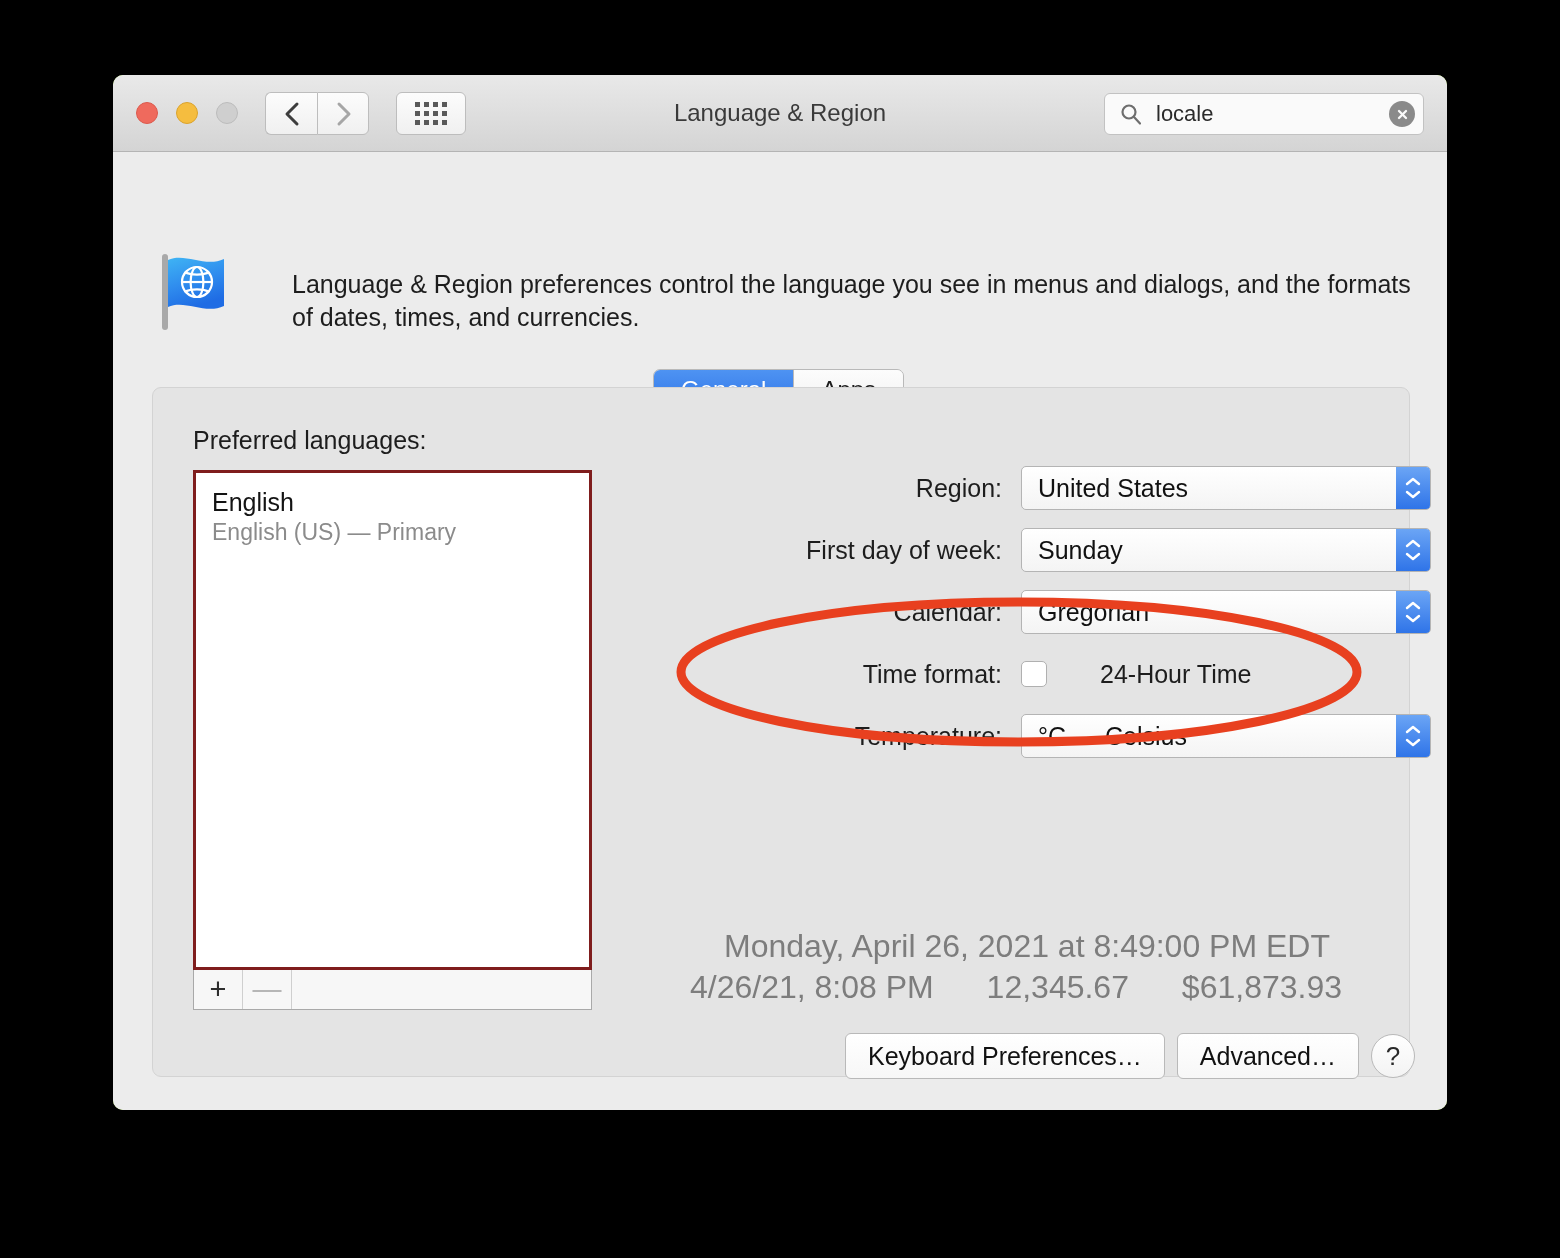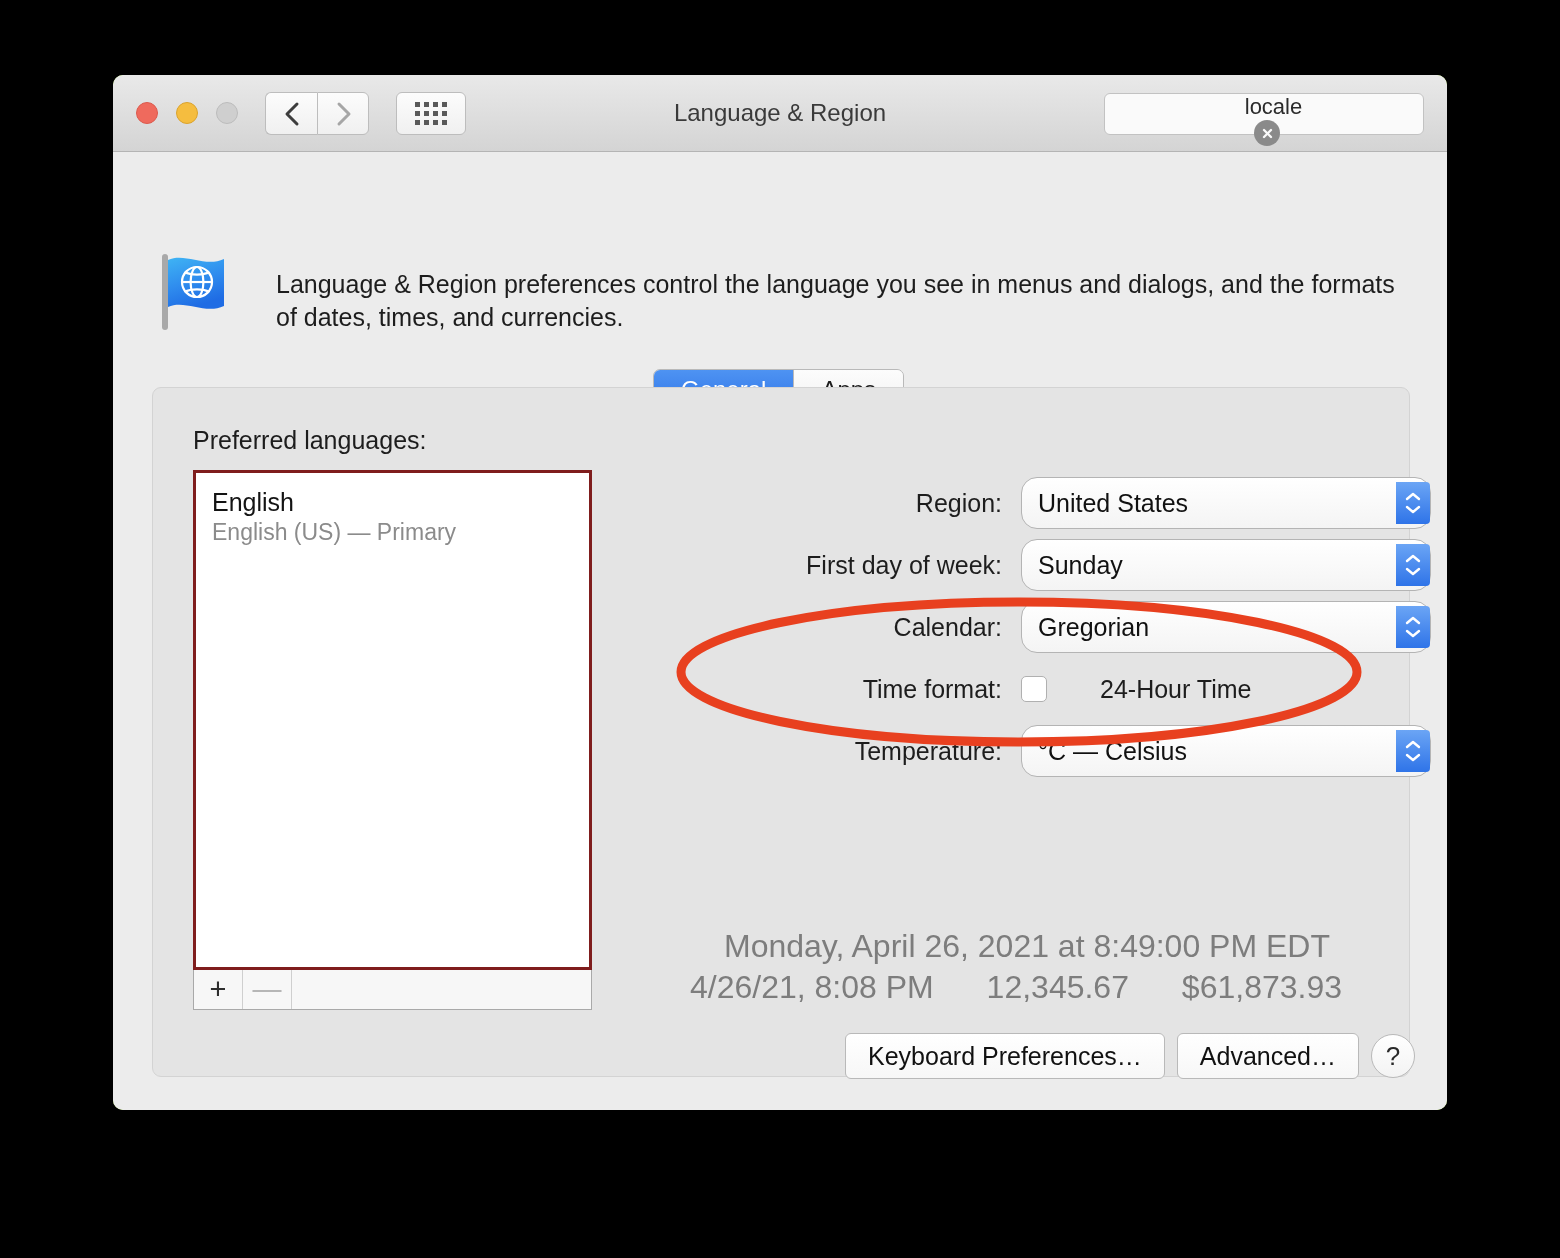--- a/index.html
+++ b/index.html
@@ -90,21 +90,20 @@
     right: 23px;
     top: 18px;
     width: 320px;
     height: 42px;
     background: #fafafa;
     border: 1px solid #c2c2c2;
     border-radius: 6px;
     display: flex;
     align-items: center;
     padding: 0 8px 0 14px;
-    flex-direction: column;
   }
   .search-value {
     flex: 1;
     font-size: 22px;
     color: #2b2b2b;
     margin-left: 13px;
   }
   .clear-btn {
     width: 26px; height: 26px;
     border-radius: 50%;
@@ -114,20 +113,21 @@
   }
 
   
   .content { position: relative; height: 958px; background: #ececec; }
 
   .intro {
     position: absolute;
     left: 42px; top: 108px;
     display: flex;
     align-items: flex-start;
+    gap: 16px;
   }
   .flag-icon { width: 88px; height: 88px; flex: none; margin-top: -12px; }
   .intro-text {
     margin-left: 33px;
     font-size: 25px;
     color: #1d1d1d;
     line-height: 1.33;
     max-width: 1130px;
     padding-top: 8px;
   }
@@ -205,35 +205,34 @@
   .tb-btn.disabled { color: #b6b6b6; }
   .tb-rest { flex: 1; }
 
   
   .form { position: absolute; left: 500px; top: 78px; }
   .form-row {
     display: flex;
     align-items: center;
     margin-bottom: 18px;
     height: 44px;
-    margin-top: 15px;
   }
   .form-label {
     width: 368px;
     text-align: right;
     font-size: 25px;
     color: #1d1d1d;
     padding-right: 19px;
   }
   .popup {
     width: 410px;
-    height: 52px;
+    height: 44px;
     background: linear-gradient(to bottom, #ffffff, #f4f4f4);
     border: 1px solid #b4b4b4;
-    border-radius: 16px;
+    border-radius: 5px;
     display: flex;
     align-items: center;
     position: relative;
   }
   .popup-value {
     flex: 1;
     font-size: 25px;
     color: #111111;
     padding-left: 16px;
   }

